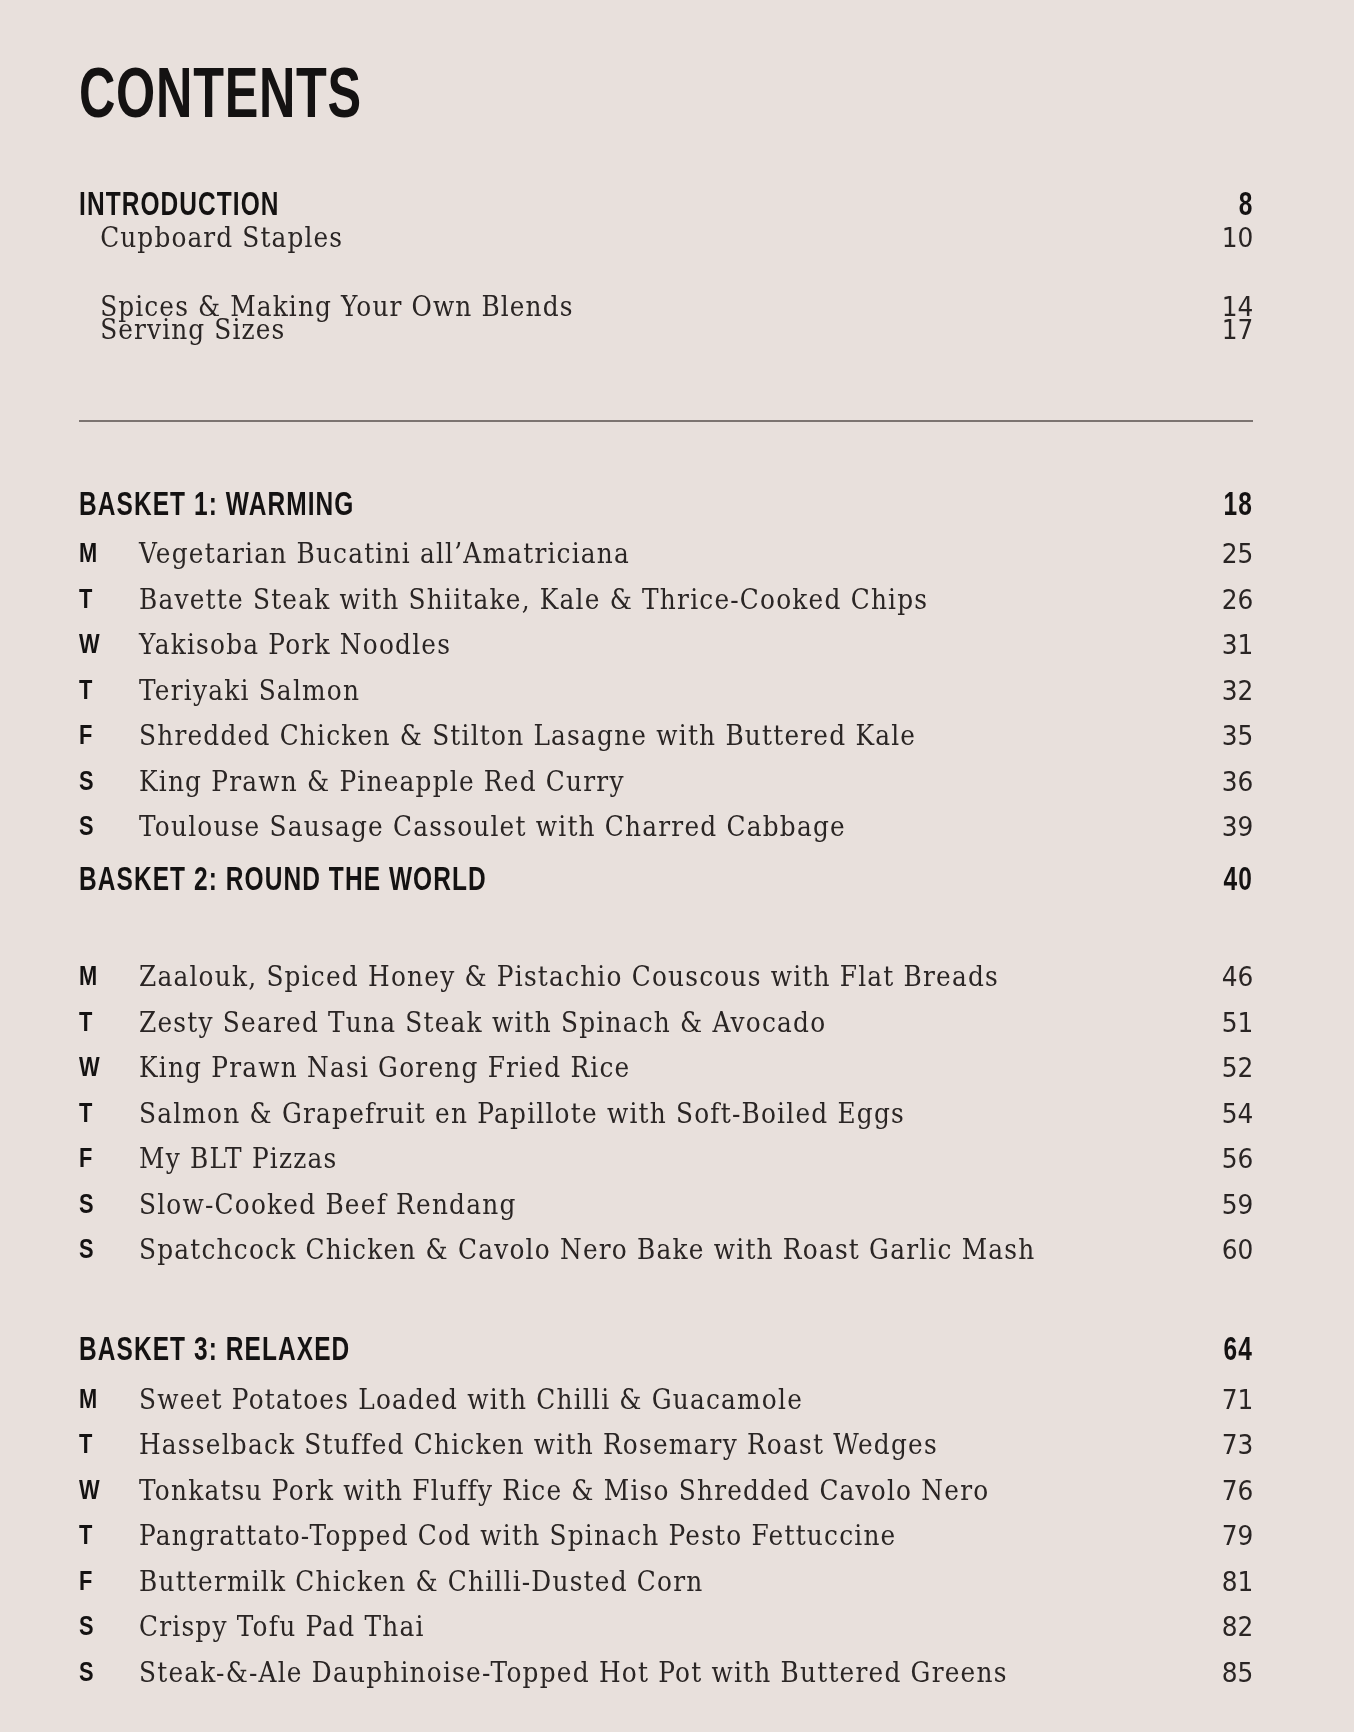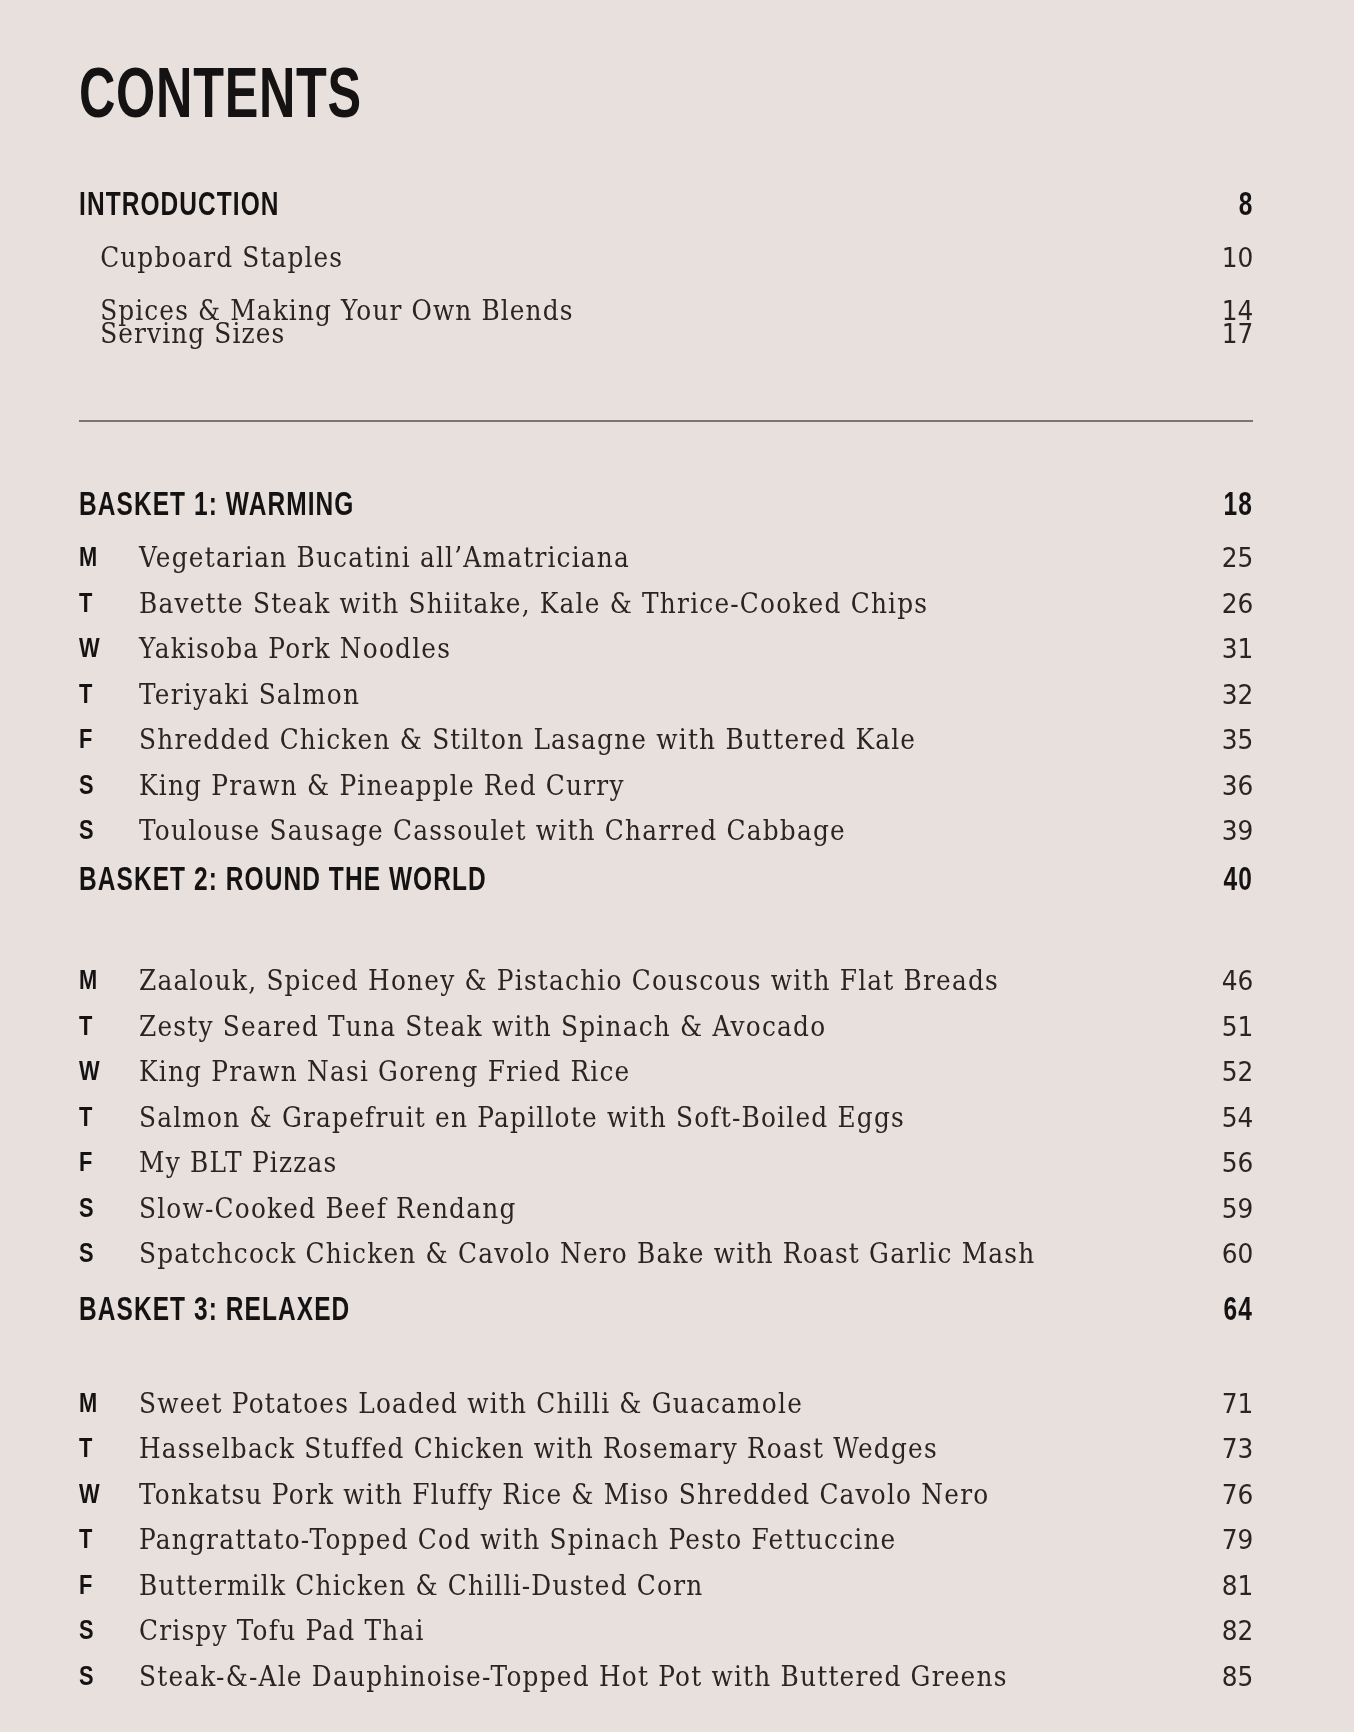--- a/index.html
+++ b/index.html
@@ -18,21 +18,21 @@
     font-size: 70px;
     line-height: 74px;
     letter-spacing: 1px;
     transform: scaleX(0.72);
     transform-origin: left center;
     color: #141212;
     margin: 0;
   }
   .row {
     position: absolute; left: 0; width: 1174px; height: 40px;
-    display: flex; align-items: flex-end;
+    display: flex; align-items: center;
   }
   .head .label, .head .page-num {
     font-family: "Liberation Sans", sans-serif;
     font-weight: bold;
     font-size: 34px;
     letter-spacing: 1.5px;
     color: #141212;
   }
   .head .label {
     transform: scaleX(0.72); transform-origin: left center; white-space: nowrap;
@@ -80,21 +80,21 @@
 </head>
 <body>
 
 <div class="page">
   <h1 class="title">CONTENTS</h1>
 
   <div class="row head" style="top:183px">
     <span class="label">INTRODUCTION</span>
     <span class="page-num">8</span>
   </div>
-  <div class="row sub" style="top:233px">
+  <div class="row sub" style="top:217px">
     <span class="label">Cupboard Staples</span>
     <span class="num">10</span>
   </div>
   <div class="row sub" style="top:286px">
     <span class="label">Spices &amp; Making Your Own Blends</span>
     <span class="num">14</span>
   </div>
   <div class="row sub" style="top:309px">
     <span class="label">Serving Sizes</span>
     <span class="num">17</span>
@@ -175,21 +175,21 @@
     <span class="day">S</span>
     <span class="label">Slow-Cooked Beef Rendang</span>
     <span class="num">59</span>
   </div>
   <div class="row item" style="top:1229px">
     <span class="day">S</span>
     <span class="label">Spatchcock Chicken &amp; Cavolo Nero Bake with Roast Garlic Mash</span>
     <span class="num">60</span>
   </div>
 
-  <div class="row head" style="top:1288px">
+  <div class="row head" style="top:1328px">
     <span class="label">BASKET 3: RELAXED</span>
     <span class="page-num">64</span>
   </div>
   <div class="row item" style="top:1379px">
     <span class="day">M</span>
     <span class="label">Sweet Potatoes Loaded with Chilli &amp; Guacamole</span>
     <span class="num">71</span>
   </div>
   <div class="row item" style="top:1424px">
     <span class="day">T</span>

